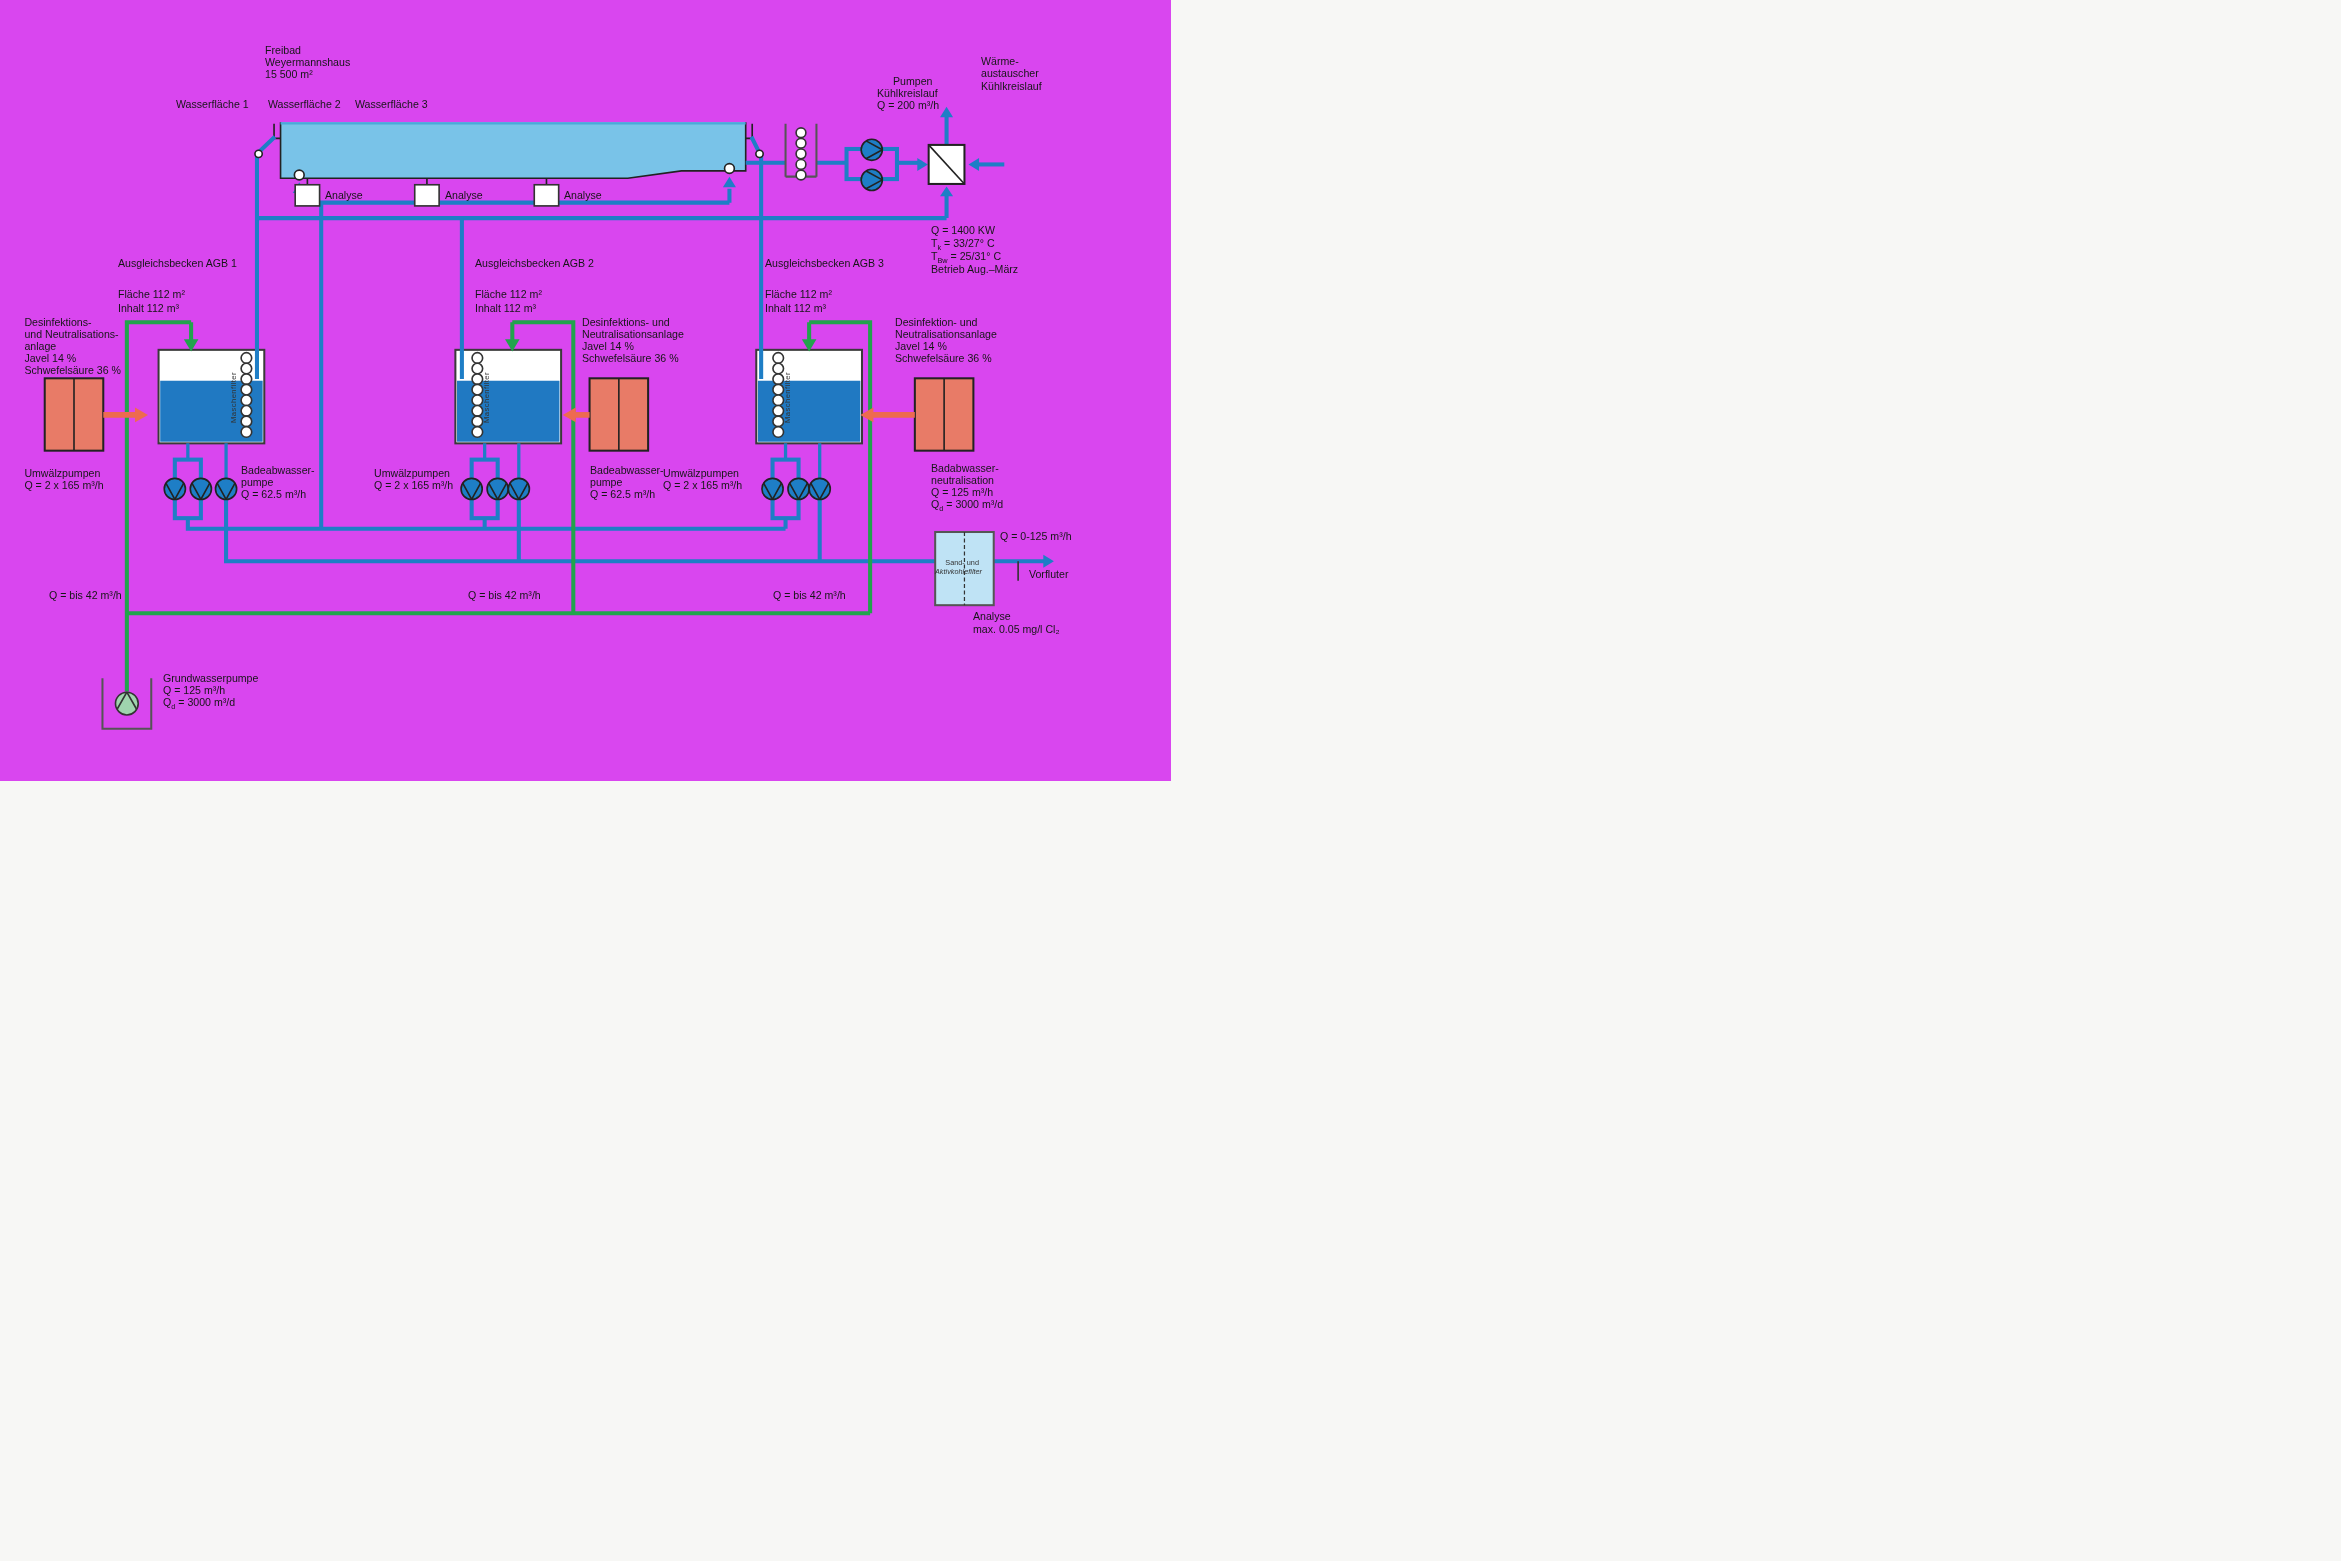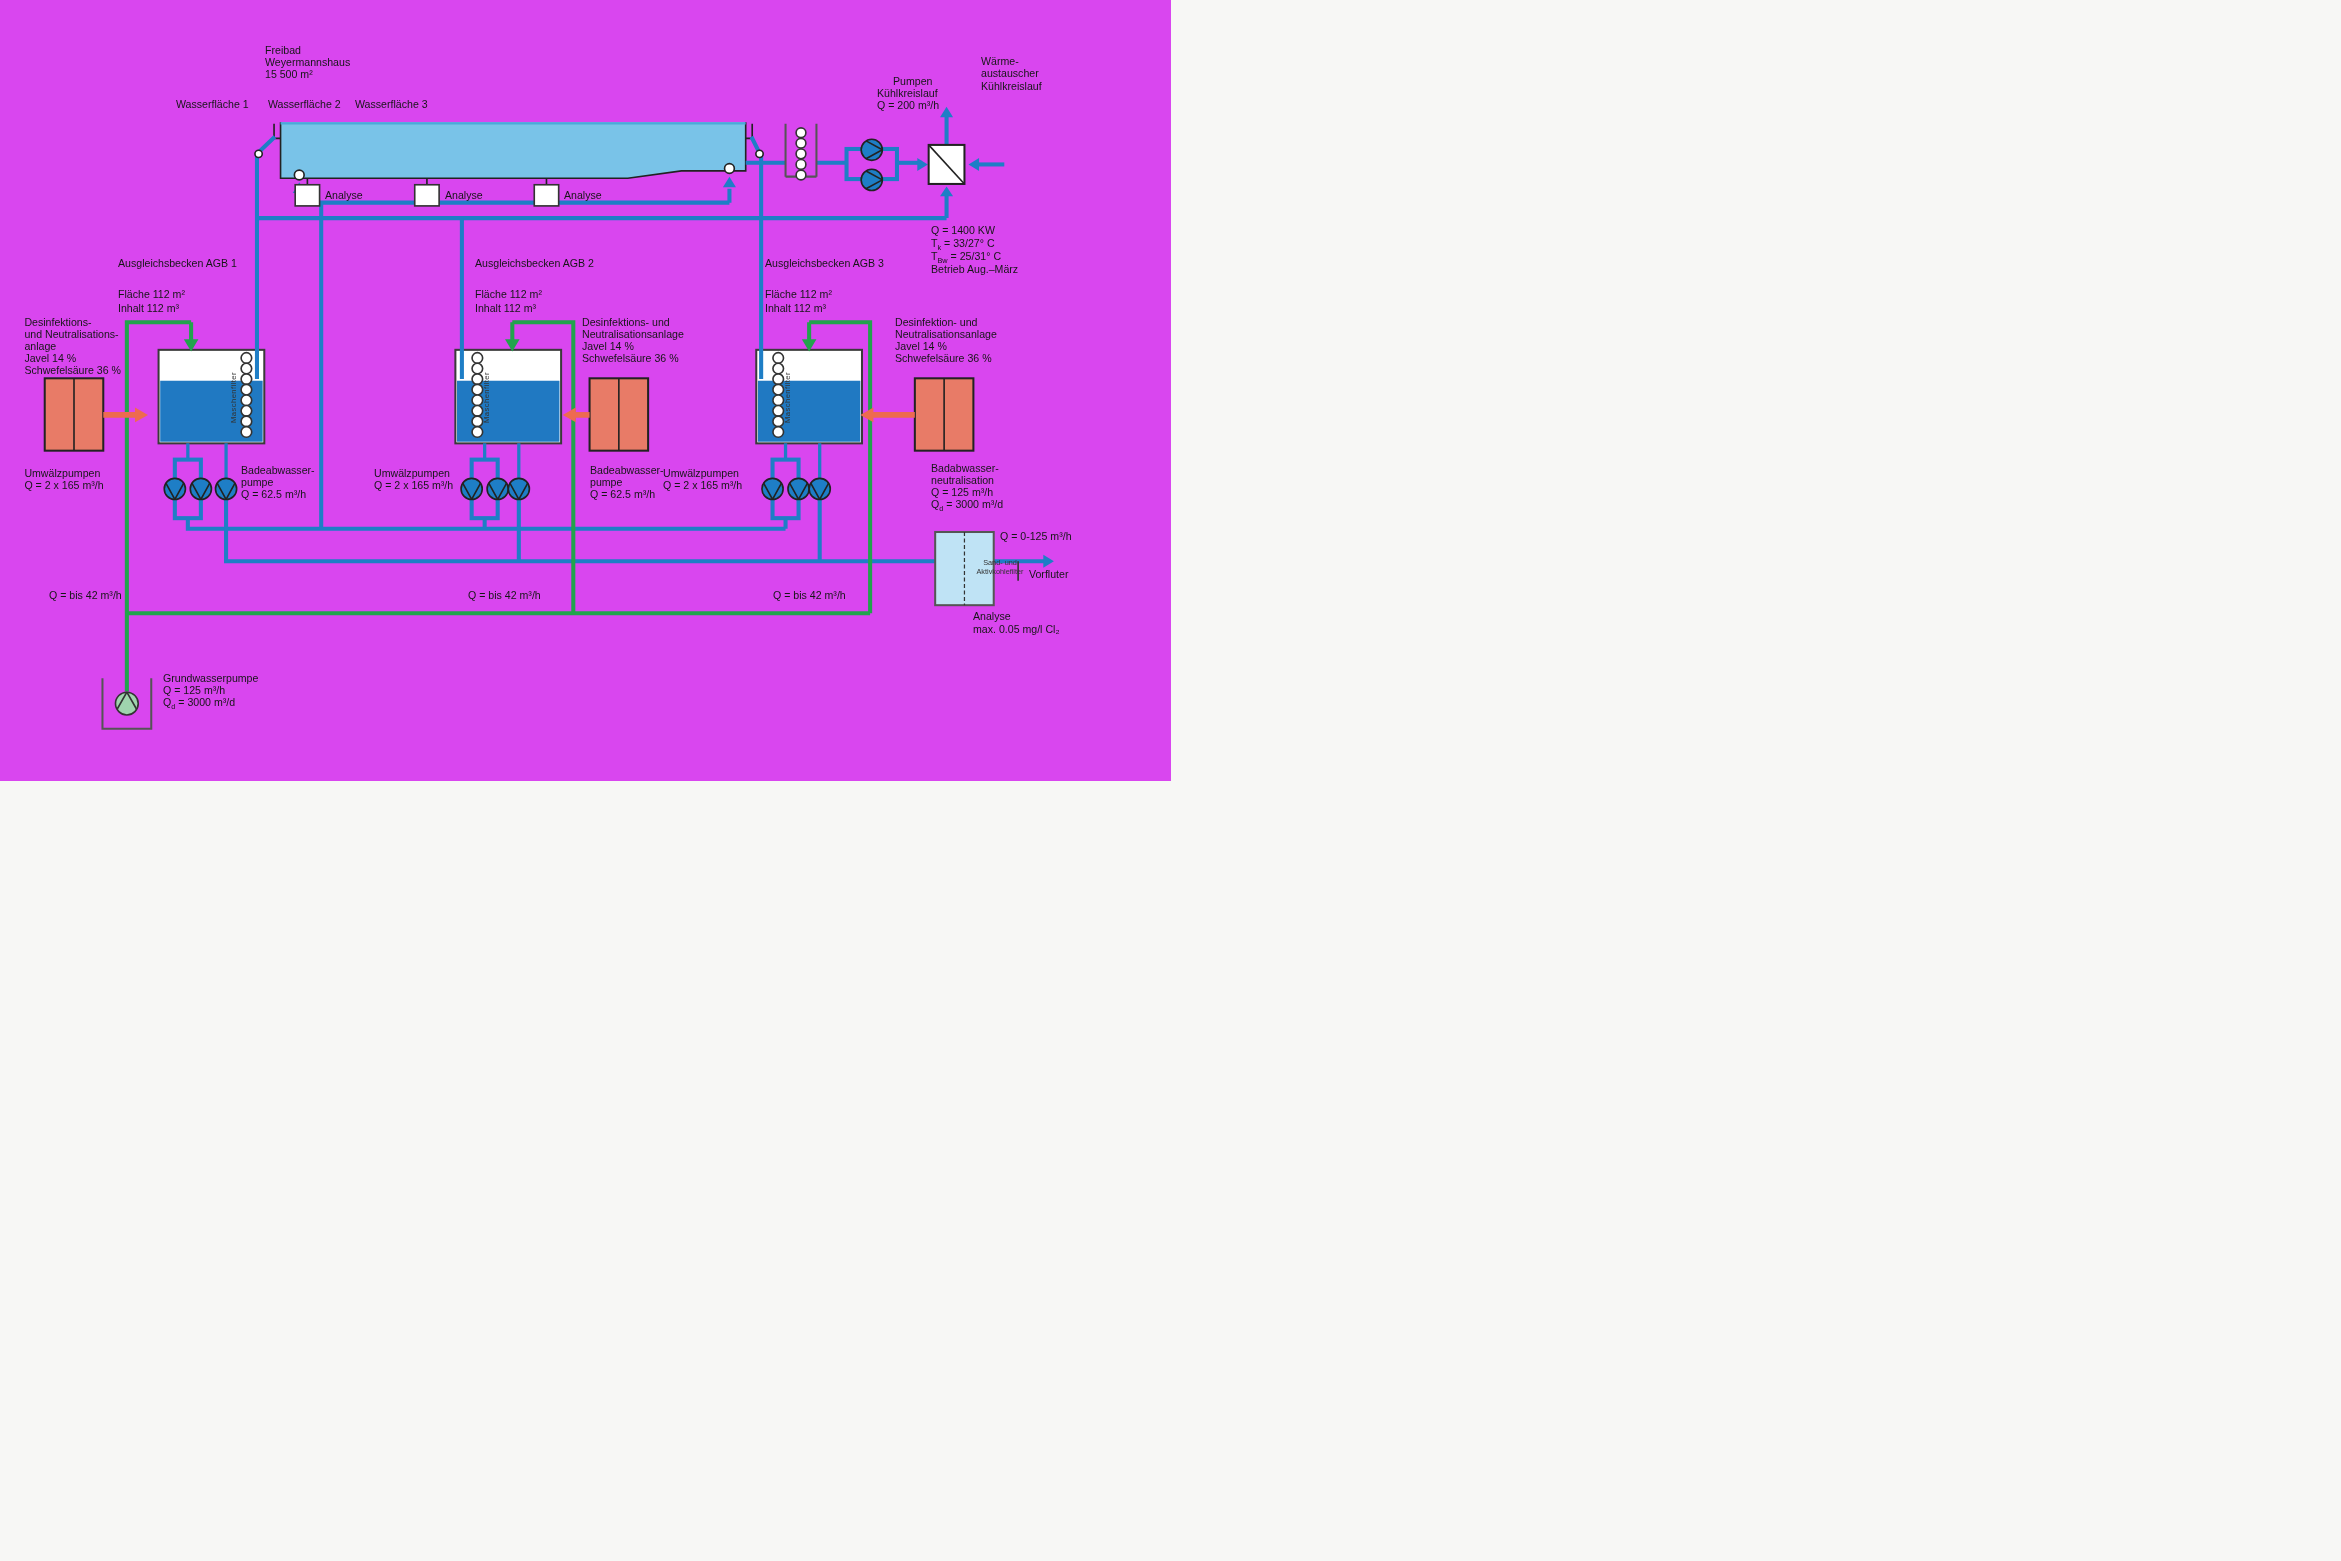--- a/index.html
+++ b/index.html
@@ -12,21 +12,21 @@
   .thin{stroke:#222;stroke-width:2;fill:none;}
   .gray{stroke:#555;stroke-width:2.5;fill:none;}
   .hb{fill:#1e7ec6;stroke:none;}
   .hg{fill:#22a34c;stroke:none;}
   .hr{fill:#ee6a50;stroke:none;}
   .ra{stroke:#ee6a50;stroke-width:7;fill:none;}
   .lbl{position:absolute;font-size:10.6px;line-height:12.6px;white-space:nowrap;}
   .lbl sub{font-size:7.3px;}
   .vlbl{position:absolute;width:89px;text-align:center;font-size:7.7px;letter-spacing:0.4px;
         transform:rotate(-90deg);color:#333;}
-  .flbl{position:absolute;width:74px;text-align:center;font-size:7.3px;line-height:9px;color:#333;margin-left:28px;}
+  .flbl{position:absolute;width:44px;text-align:right;font-size:7.3px;line-height:9px;color:#333;}
 </style>
 </head>
 <body>
 
 <div id="stage">
 
 <svg width="1171" height="781" viewBox="0 0 1440 960">
 
   <g>
     <polygon fill="#79c3e8" points="345,150 917,150 917,210 838,210 772,219 345,219"></polygon>
@@ -294,21 +294,21 @@
 <div class="lbl" style="left:163px;top:672px;">Grundwasserpumpe</div>
 <div class="lbl" style="left:163px;top:684px;">Q = 125 m³/h</div>
 <div class="lbl" style="left:163px;top:696px;"><span>Q</span><sub>d</sub><span> = 3000 m³/d</span></div>
 
 <div class="lbl" style="left:931px;top:462px;">Badabwasser-</div>
 <div class="lbl" style="left:931px;top:474px;">neutralisation</div>
 <div class="lbl" style="left:931px;top:486px;">Q = 125 m³/h</div>
 <div class="lbl" style="left:931px;top:498px;"><span>Q</span><sub>d</sub><span> = 3000 m³/d</span></div>
 
 <div class="flbl" style="left:935px;top:558px;">Sand- und</div>
-<div class="flbl" style="left:935px;top:567px;">Aktivkohlefilter</div>
+<div class="flbl" style="left:935px;top:567px;font-style:italic;">Aktivkohlefilter</div>
 
 <div class="lbl" style="left:1000px;top:530px;">Q = 0-125 m³/h</div>
 <div class="lbl" style="left:1029px;top:568px;">Vorfluter</div>
 <div class="lbl" style="left:973px;top:610px;">Analyse</div>
 <div class="lbl" style="left:973px;top:623px;">max. 0.05 mg/l Cl₂</div>
 
 </div>
 
 
 </body></html>

